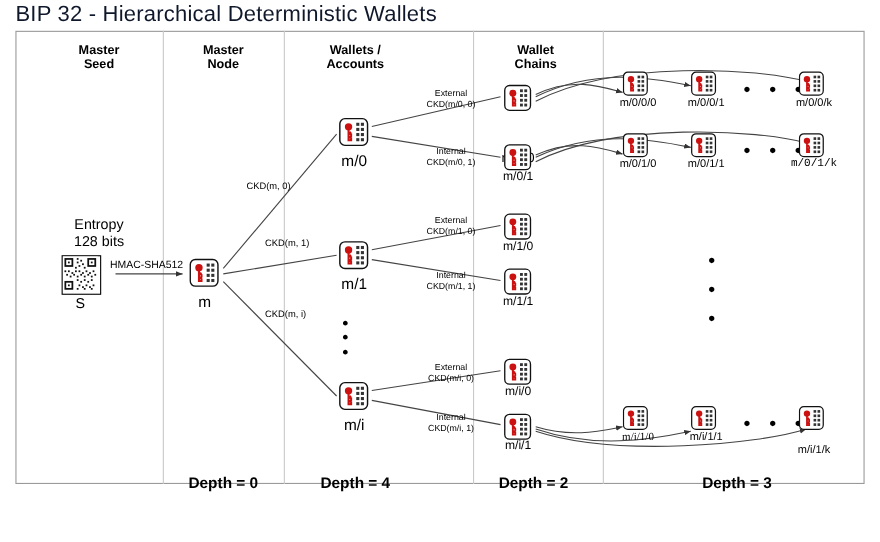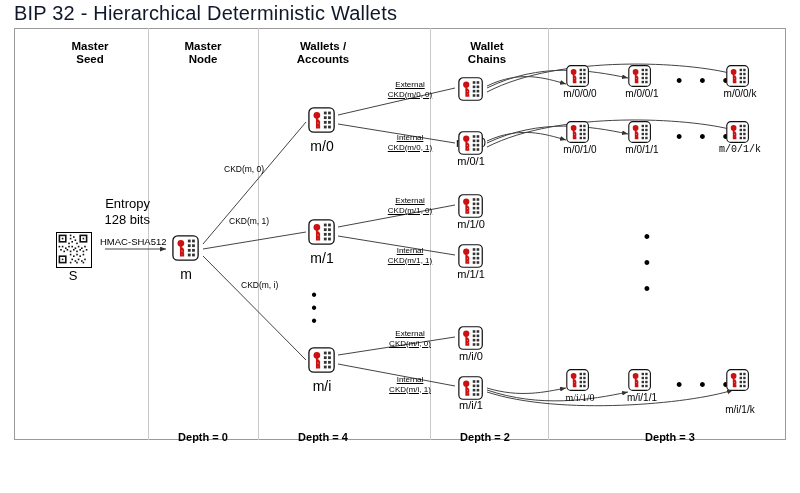--- a/index.html
+++ b/index.html
@@ -13,32 +13,32 @@
   .frame{
     position:absolute;left:14px;top:28px;width:772px;height:412px;
     border:1px solid #9a9a9a;background:#fff;box-sizing:border-box;
   }
   .vline{position:absolute;top:28px;width:0;border-left:1px solid #c9c9c9;height:412px;}
 
   .colhead{
     position:absolute;font-size:11.5px;font-weight:bold;text-align:center;line-height:13px;
   }
   .depth{
-    position:absolute;font-size:11px;font-weight:bold;text-align:center;
+    position:absolute;font-size:14px;font-weight:bold;text-align:center;
   }
 
   .node{position:absolute;width:28px;height:28px;}
   .node svg{display:block;}
 
   .nodelabel{position:absolute;font-size:14px;text-align:center;white-space:nowrap;}
   .smalllabel{position:absolute;font-size:9px;text-align:center;white-space:nowrap;line-height:11px;}
   .ckd{position:absolute;font-size:8.5px;white-space:nowrap;}
-  .ckd2{position:absolute;font-size:8px;white-space:nowrap;line-height:9.5px;text-align:center;text-decoration:underline;}
-
-  .entropy{position:absolute;font-size:13px;text-align:right;line-height:16px;white-space:nowrap;}
+  .ckd2{position:absolute;font-size:8px;white-space:nowrap;line-height:9.5px;text-align:center;}
+
+  .entropy{position:absolute;font-size:13px;text-align:center;line-height:16px;white-space:nowrap;}
   .qr{position:absolute;width:34px;height:34px;border:1px solid #000;background:#fff;overflow:hidden;}
   .slabel{position:absolute;font-size:13px;text-align:center;}
   .hmac{position:absolute;font-size:9.5px;white-space:nowrap;}
 
   .dots{position:absolute;font-size:18px;letter-spacing:6px;line-height:10px;}
   .vdots{position:absolute;font-size:16px;line-height:13px;text-align:center;}
 
   .formula{
     position:absolute;left:18px;top:452px;font-size:17px;color:#111;white-space:nowrap;
   }
@@ -251,21 +251,21 @@
         <rect x="17" y="16" width="3" height="3"></rect>
           <rect x="21.5" y="16" width="3" height="3"></rect>
         <rect x="17" y="21" width="3" height="3"></rect>
           <rect x="21.5" y="21" width="3" height="3"></rect>
       </g>
     </svg>
   </div>
   <div class="nodelabel" style="left:296px;top:378px;width:52px;">m/i</div>
 
   <div class="ckd" style="left:224px;top:164px;">CKD(m, 0)</div>
-  <div class="ckd" style="left:229px;top:216px;">CKD(m, 1)</div>
+  <div class="ckd" style="left:241px;top:216px;">CKD(m, 1)</div>
   <div class="ckd" style="left:241px;top:280px;">CKD(m, i)</div>
 
   <div class="vdots" style="left:306px;top:288px;width:16px;">
     <span>•</span><br>
     <span>•</span><br>
     <span>•</span>
   </div>
 
   <div class="node" style="left:458px;top:76px;">
     <svg viewBox="0 0 30 30" width="26" height="26">

